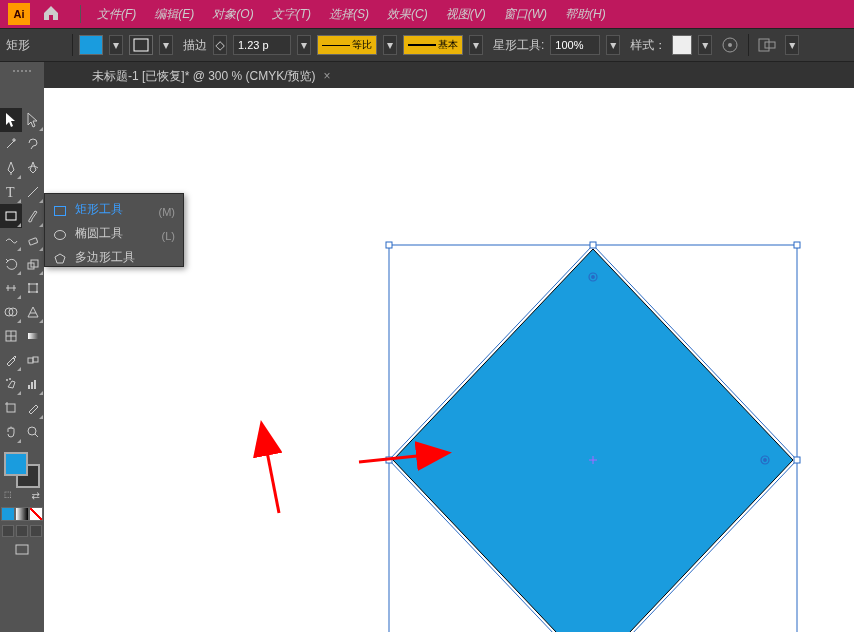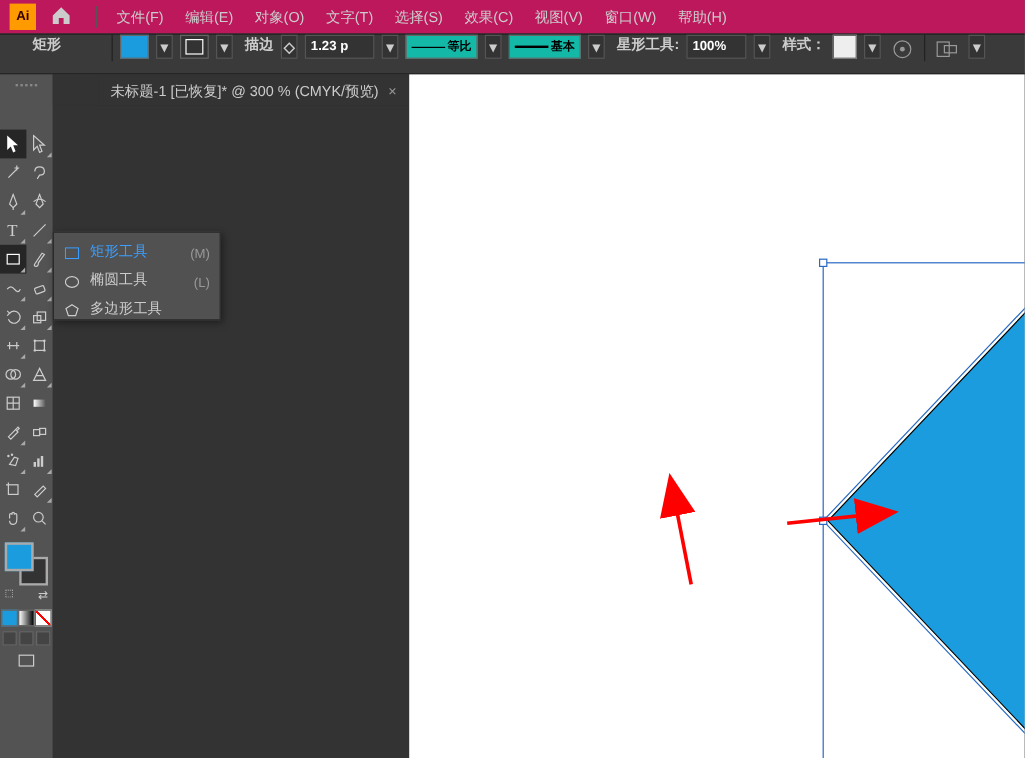--- a/index.html
+++ b/index.html
@@ -1,30 +1,30 @@
 <!DOCTYPE html>
 <html><head>
   <meta charset="utf-8">
   <style>
     * { margin: 0; padding: 0; box-sizing: border-box; }
     body { width: 854px; height: 632px; background: #333333; font-family: "Microsoft YaHei", sans-serif; font-size: 12px; color: #ccc; overflow: hidden; position: relative; }
     
     .menubar { height: 28px; background: #be185d; display: flex; align-items: center; padding: 0 8px; gap: 2px; }
     .app-logo { width: 22px; height: 22px; background: #ff9a00; display: flex; align-items: center; justify-content: center; color: #330000; font-weight: bold; font-size: 11px; }
     .home-icon { width: 20px; height: 20px; margin: 0 10px; }
-    .menu-item { padding: 4px 8px; color: #ccc; cursor: pointer; }
-    
-    .control-bar { height: 34px; background: #3a3a3a; border-top: 1px solid #222; border-bottom: 1px solid #222; display: flex; align-items: flex-start; padding: 0 27px; gap: 6px; font-weight: bold; }
+    .menu-item { padding: 4px 8px; color: #ccc; cursor: pointer; font-style: italic; }
+    
+    .control-bar { height: 34px; background: #3a3a3a; border-top: 1px solid #222; border-bottom: 1px solid #222; display: flex; align-items: center; padding: 0 6px; gap: 6px; }
     .shape-label { width: 60px; color: #ccc; }
     .color-swatch { width: 24px; height: 20px; border: 1px solid #666; background: #1a9cde; }
     .color-swatch.nofill { background: #333; position: relative; }
     .dropdown-arrow { width: 14px; height: 20px; background: #333; border: 1px solid #555; display: flex; align-items: center; justify-content: center; }
     .stroke-label { color: #ccc; margin-left: 4px; }
     .stroke-input { width: 58px; height: 20px; background: #333; border: 1px solid #555; color: #fff; padding: 0 4px; font-size: 11px; display: flex; align-items: center; }
-    .stroke-preview { width: 60px; height: 20px; background: #14b8a6; border: 1px solid #666; display: flex; align-items: center; padding: 0 4px; }
+    .stroke-preview { width: 60px; height: 20px; background: #eab308; border: 1px solid #666; display: flex; align-items: center; padding: 0 4px; }
     .stroke-preview-line { height: 1px; background: #000; flex: 1; }
     .stroke-preview-label { font-size: 10px; color: #000; margin-left: 2px; }
     .opacity-input { width: 50px; height: 20px; background: #333; border: 1px solid #555; color: #fff; padding: 0 4px; font-size: 11px; display: flex; align-items: center; }
     .style-swatch { width: 20px; height: 20px; background: #eee; border: 1px solid #666; }
     .ctrl-icon { width: 24px; height: 24px; display: flex; align-items: center; justify-content: center; color: #999; }
     
     .workspace { display: flex; height: calc(100% - 62px); }
     
     .toolbar { width: 44px; background: #535353; padding-top: 8px; display: flex; flex-direction: column; align-items: center; gap: 0; }
     .tool-grip { width: 30px; height: 6px; display: flex; justify-content: center; gap: 2px; margin-bottom: 4px; }
@@ -39,21 +39,21 @@
     .bg-color { position: absolute; bottom: 0; right: 0; width: 24px; height: 24px; background: #333; border: 2px solid #aaa; }
     .mini-swatches { display: flex; margin-top: 6px; }
     .mini-swatch { width: 14px; height: 14px; border: 1px solid #666; }
     .mini-blue { background: #1a9cde; }
     .mini-grad { background: linear-gradient(90deg,#fff,#000); }
     .mini-none { background: #fff; position: relative; }
     .mini-none::after { content:''; position: absolute; top:0; left:0; right:0; bottom:0; background: linear-gradient(45deg, transparent 45%, red 45%, red 55%, transparent 55%); }
     .mode-btns { display: flex; gap: 2px; margin-top: 4px; }
     .mode-btn { width: 12px; height: 12px; background: #444; border: 1px solid #666; }
     
-    .work-area { flex: 1; display: flex; flex-direction: row; position: relative; background: #333; }
+    .work-area { flex: 1; display: flex; flex-direction: column; position: relative; background: #333; }
     .tab-strip { height: 26px; background: #333; display: flex; align-items: flex-end; padding-left: 38px; }
     .doc-tab { height: 24px; background: #333; padding: 0 10px; display: flex; align-items: center; gap: 8px; color: #ccc; font-size: 12px; }
     .tab-close { color: #999; cursor: pointer; }
     .canvas-container { flex: 1; background: #fff; position: relative; overflow: hidden; }
     
     .shape-flyout { position: absolute; left: 44px; top: 193px; width: 140px; background: #515151; border: 1px solid #2a2a2a; z-index: 100; box-shadow: 2px 2px 6px rgba(0,0,0,0.4); }
     .flyout-item { height: 24px; display: flex; align-items: flex-end; padding: 0 8px; gap: 8px; color: #ccc; }
     .flyout-item.selected { color: #3b9eff; }
     .flyout-icon { width: 14px; height: 14px; display: flex; align-items: center; justify-content: center; }
     .flyout-label { flex: 1; }

